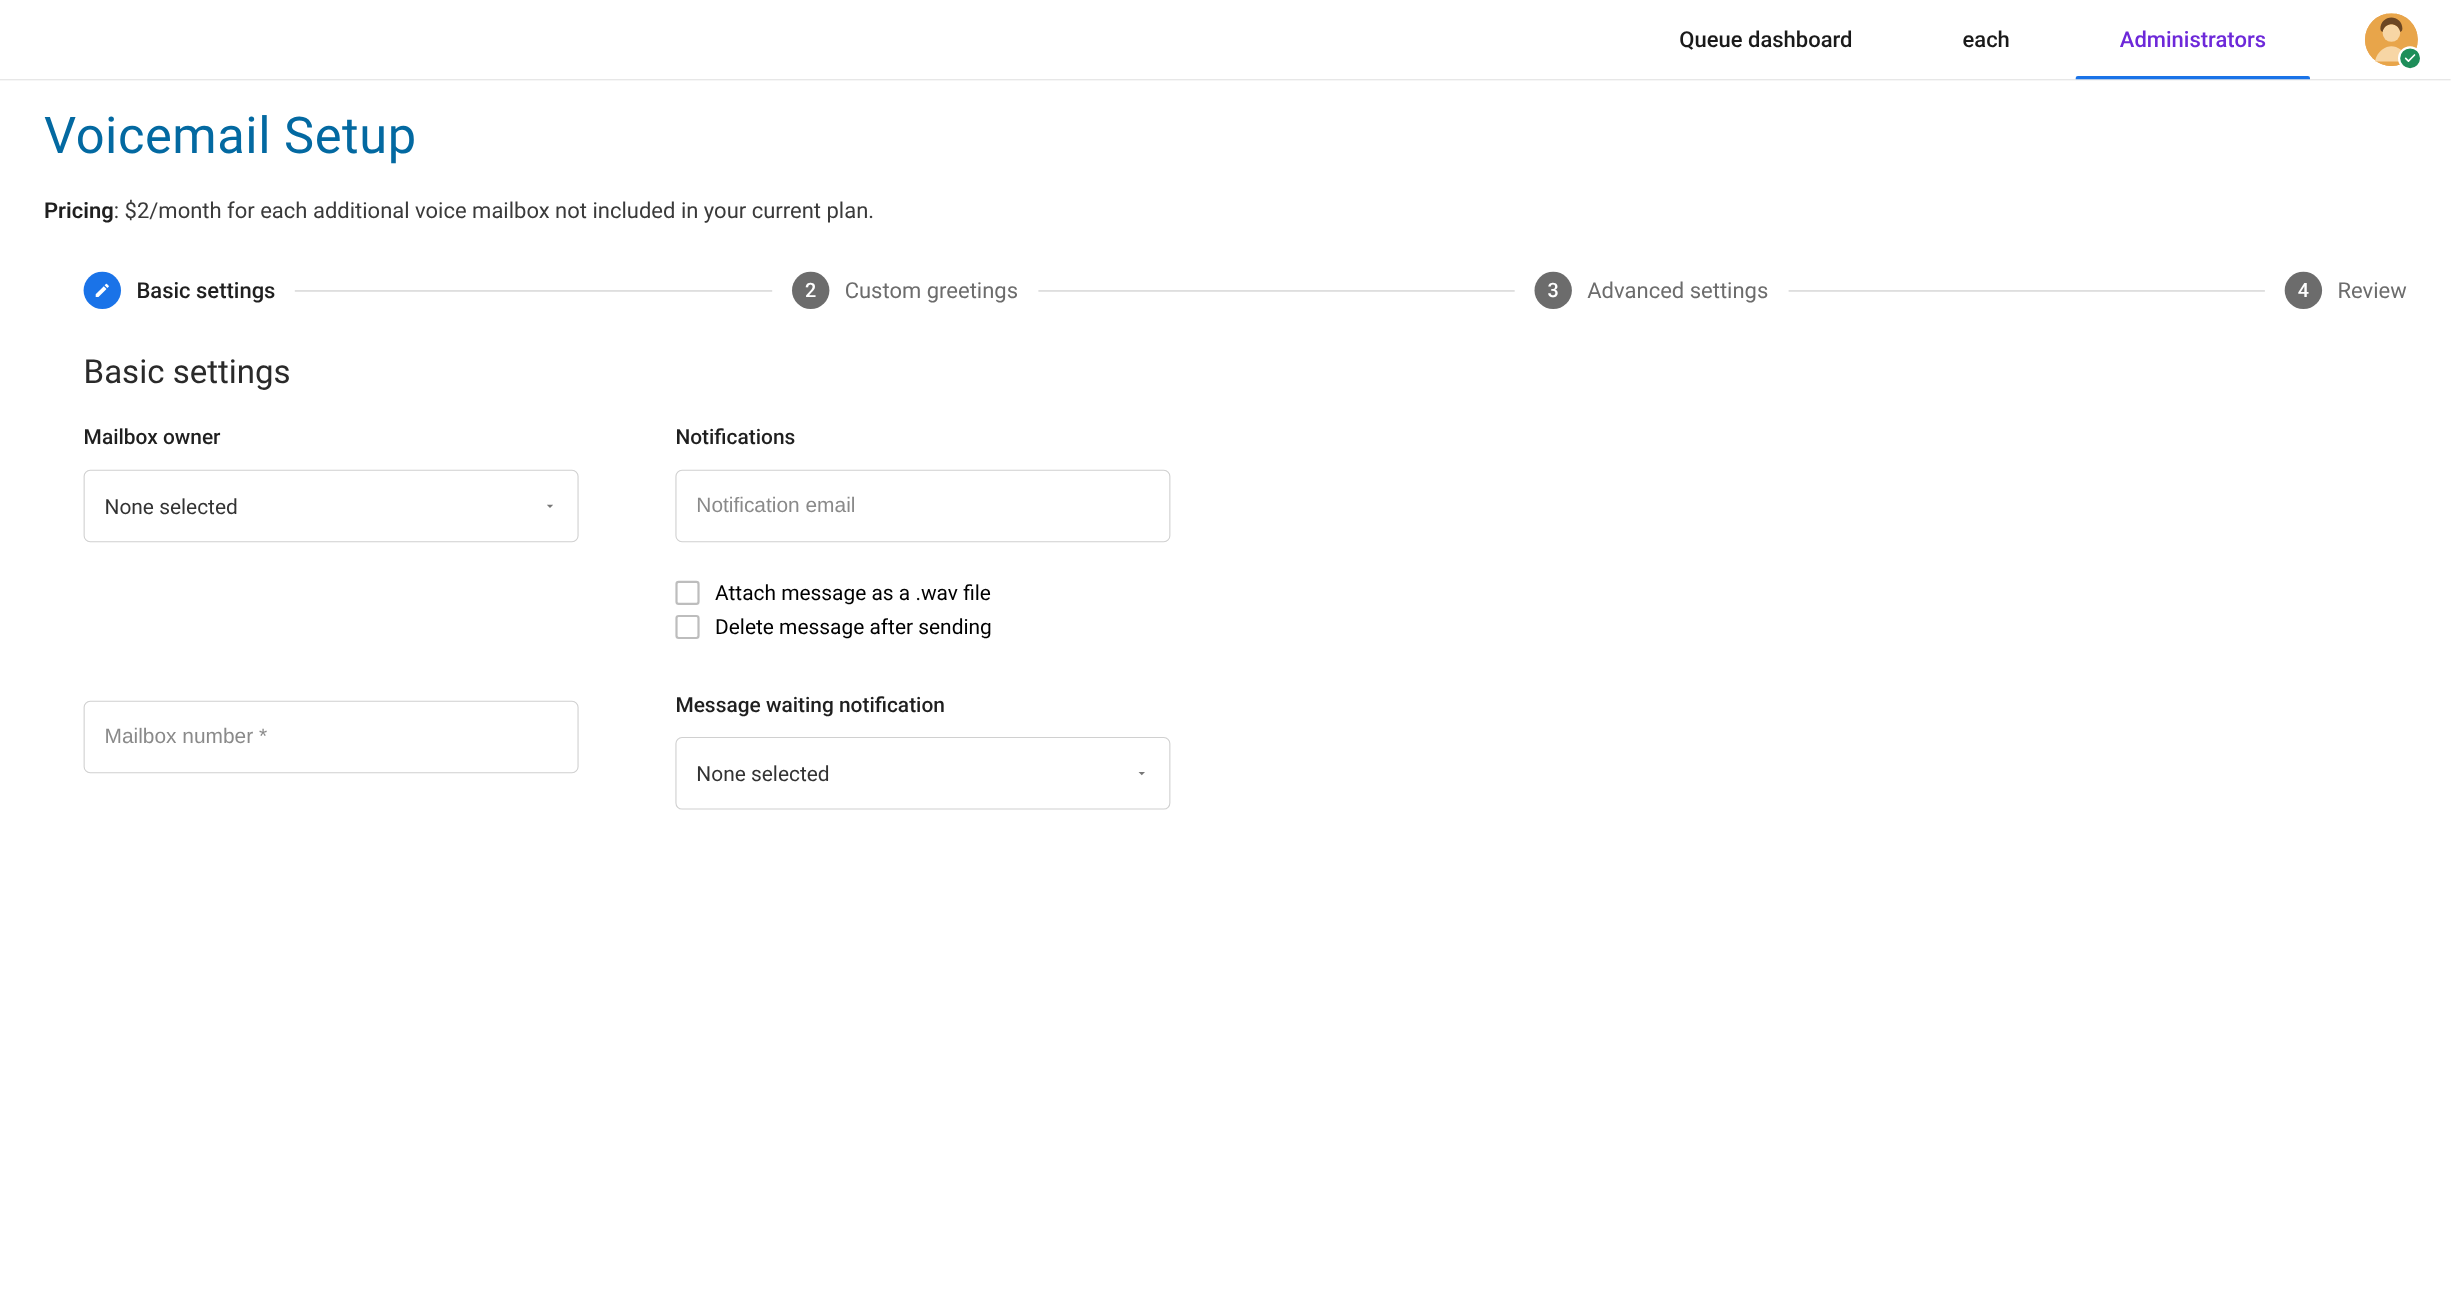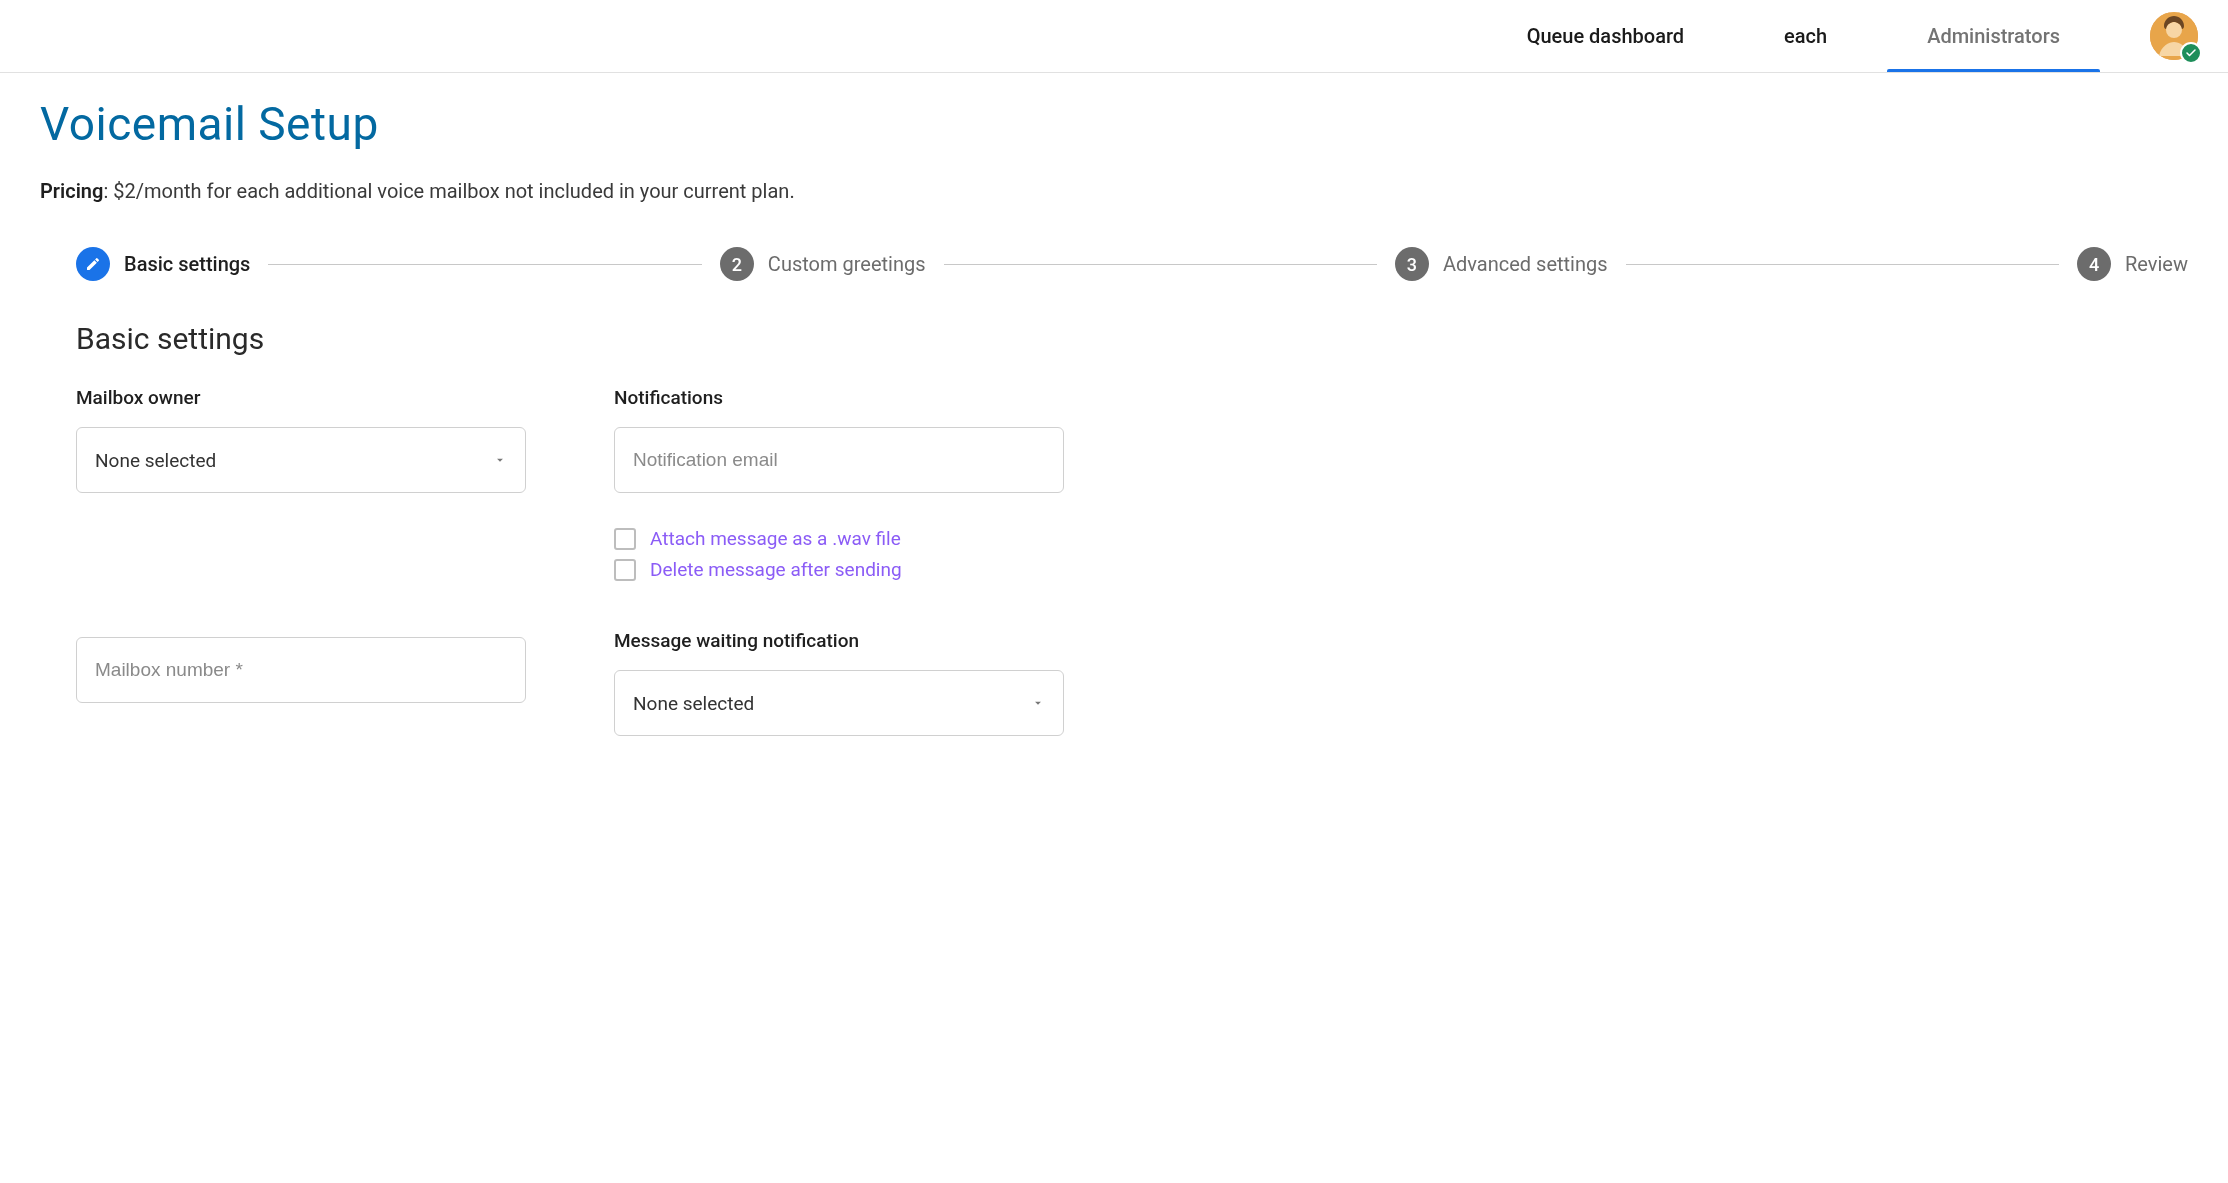--- a/index.html
+++ b/index.html
@@ -32,21 +32,21 @@
     justify-content: center;
     padding: 0 50px;
     font-size: 20px;
     font-weight: 500;
     color: #1a1a1a;
     cursor: pointer;
     position: relative;
     height: 100%;
   }
   .tab.active {
-    color: #737373;
+    color: #6d28d9;
   }
   .tab.active::after {
     content: "";
     position: absolute;
     left: 10px;
     right: 10px;
     bottom: 0;
     height: 3px;
     background: #1a73e8;
     border-radius: 2px 2px 0 0;
@@ -194,21 +194,21 @@
   }
   .checkbox {
     width: 22px;
     height: 22px;
     border: 2px solid #bdbdbd;
     border-radius: 3px;
     flex-shrink: 0;
   }
   .checkbox-label {
     font-size: 19px;
-    color: #8b5cf6;
+    color: #000000;
   }
 </style>
 </head>
 <body>
 
 <div class="header">
   <div class="header-spacer"></div>
   <div class="tabs">
     <div class="tab">
         <span>Queue dashboard</span>

